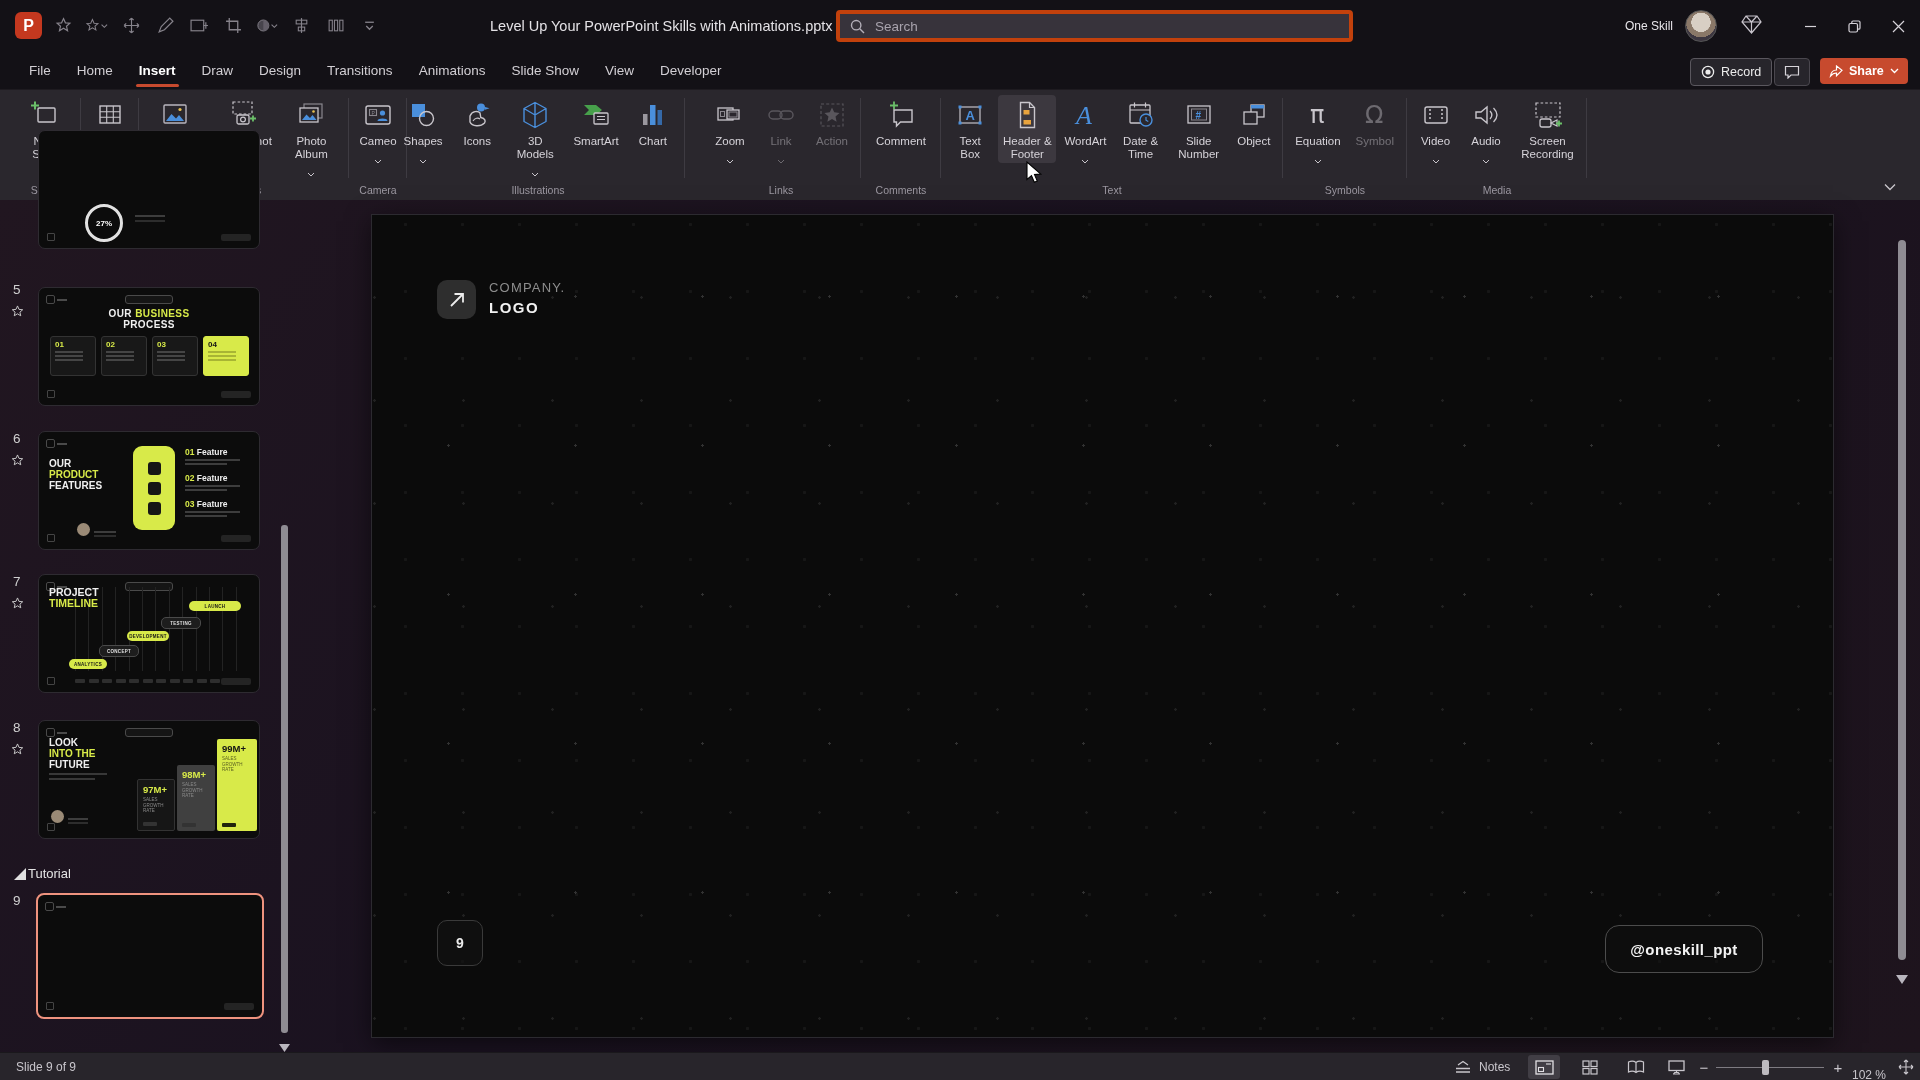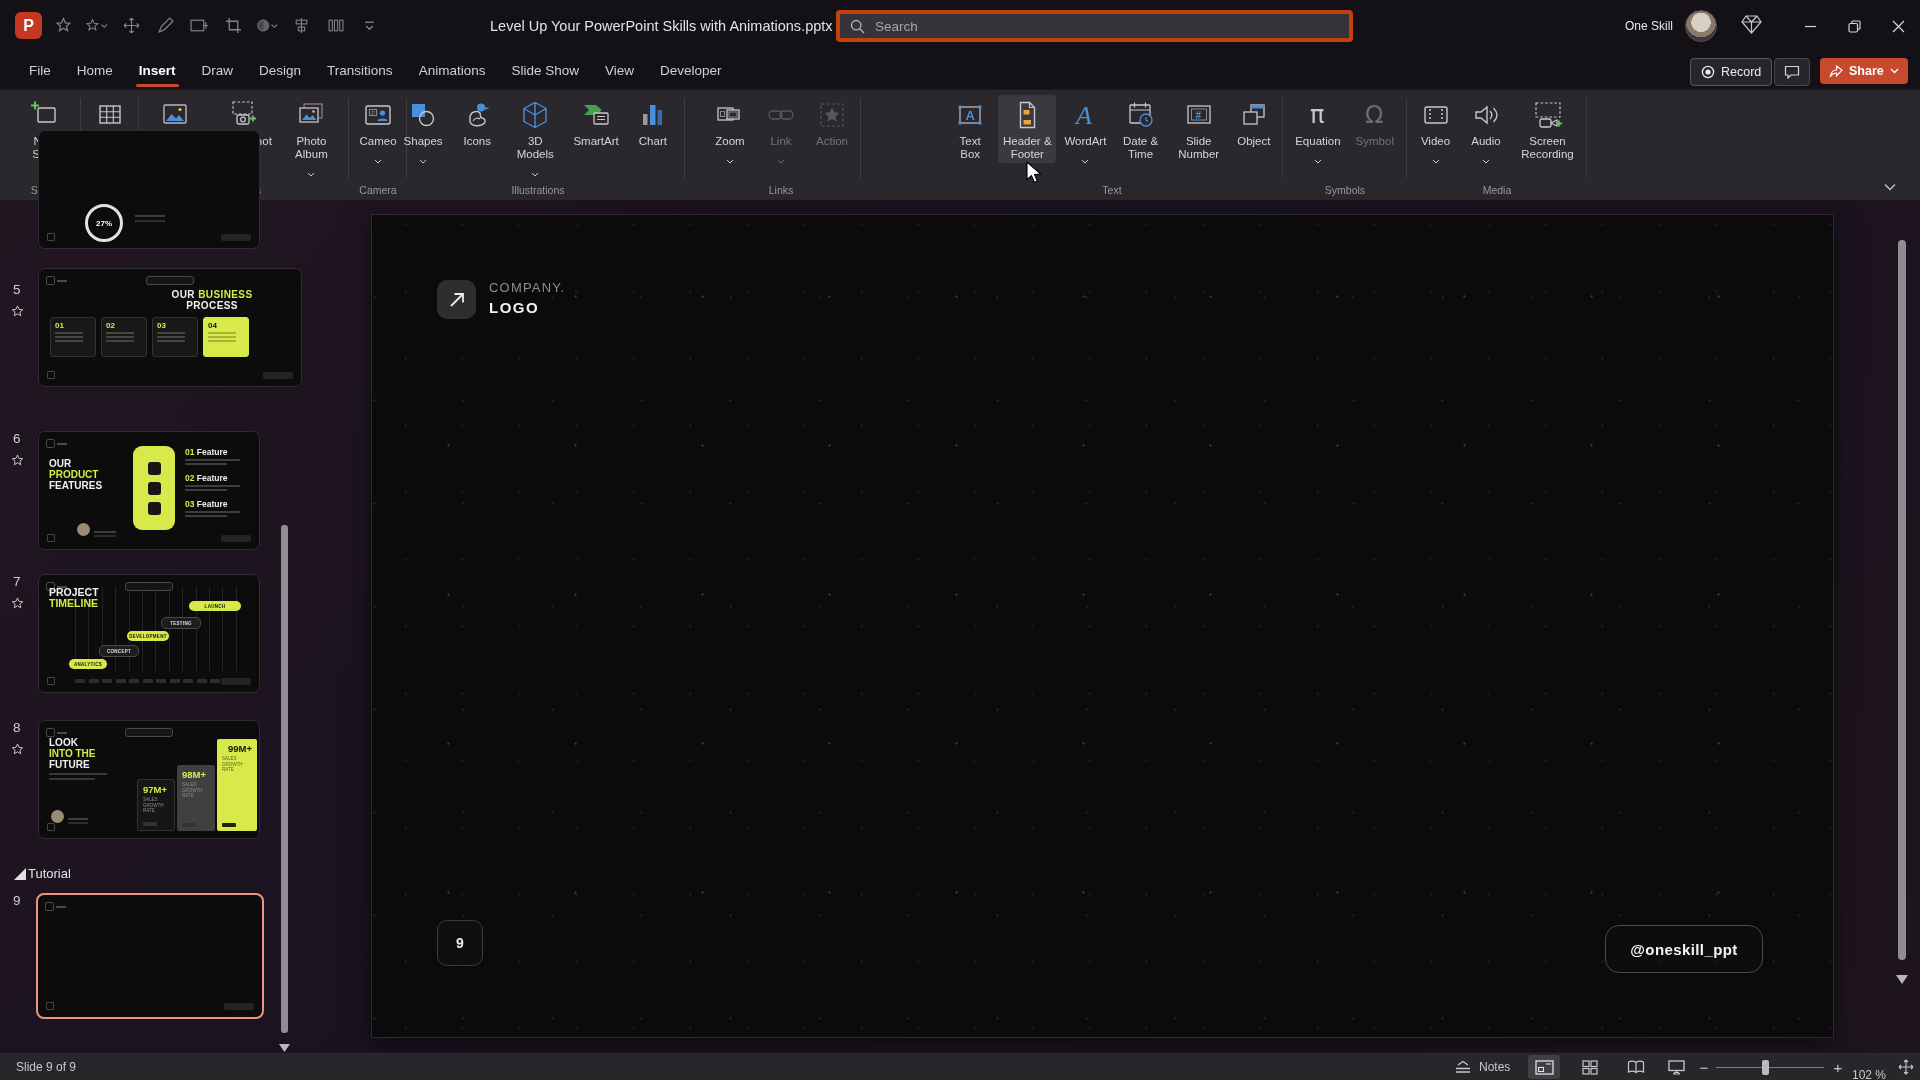--- a/index.html
+++ b/index.html
@@ -105,21 +105,21 @@
   .t8-sub i{display:block;height:2px;background:#383838;margin-bottom:3px;}
   .t8-av{position:absolute;left:12px;bottom:15px;width:13px;height:13px;border-radius:50%;background:#9a8a76;}
   .t8-avb{position:absolute;left:29px;bottom:18px;width:20px;height:2px;background:#3d3d3d;box-shadow:0 4px 0 #2d2d2d;}
   .t8b{position:absolute;box-sizing:border-box;padding:4px 5px;border-radius:2px;}
   .t8b .v{font-size:9.5px;font-weight:bold;color:#d8ea49;}
   .t8b .s{font-size:4.5px;line-height:5.5px;color:#8a8a8a;width:26px;margin-top:2px;text-transform:uppercase;}
   .t8b .p{position:absolute;bottom:4px;left:5px;width:14px;height:4px;background:#333;border-radius:1px;}
   .t8b.dark{background:#161616;border:1px solid #333;}
   .t8b.gray{background:#404040;}
   .t8b.yelb{background:#d8ea49;}
-  .t8b.yelb .v{color:#151515;text-align:right;}
+  .t8b.yelb .v{color:#151515;}
   .t8b.yelb .s{color:#5a6020;}
   .t8b.yelb .p{background:#20240c;}
   
   .t4ring{position:absolute;left:46px;top:3px;width:32px;height:32px;border:3px solid #e2e2e2;border-radius:50%;
           display:flex;align-items:center;justify-content:center;font-size:8px;font-weight:bold;color:#fff;}
   .t4b{position:absolute;left:96px;top:14px;width:30px;height:2px;background:#3d3d3d;box-shadow:0 5px 0 #2d2d2d;}
   
   .thumb.selected{border:2px solid #ef937f;border-radius:8px;width:224px;height:122px;left:36px;}
   .tutorial-hdr{position:absolute;left:14px;top:666px;display:flex;align-items:center;gap:2px;
                 font-size:13px;color:#e4e4e4;}
@@ -505,20 +505,34 @@
                 <rect x="5" y="5" width="22" height="22" fill="none" stroke="#9a979e" stroke-width="1.1" stroke-dasharray="3 2.2"></rect>
                 <path d="M16 8.5l2.2 4.8 5.3.6-4 3.6 1.1 5.2-4.6-2.7-4.6 2.7 1.1-5.2-4-3.6 5.3-.6z" fill="#9a979e"></path>
               </svg>
             </span>
           <span class="lbl">Action</span>
         </div>
       </div>
       <div class="gname">Links</div>
     </div>
 
+    <div class="grp" style="left:862px;width:78px;">
+      <div class="btnrow">
+        <div class="rbtn">
+          <span class="ic">
+              <svg width="32" height="32" viewBox="0 0 32 32">
+                <path d="M9 2.5v8M5 6.5h8" stroke="#6abf69" stroke-width="1.8"></path>
+                <path d="M9 11h18v12H15.5l-4 4v-4H9z" fill="none" stroke="#c9c6cc" stroke-width="1.4"></path>
+              </svg>
+            </span>
+          <span class="lbl">Comment</span>
+        </div>
+      </div>
+      <div class="gname">Comments</div>
+    </div>
 
     <div class="grp" style="left:942px;width:340px;">
       <div class="btnrow">
         <div class="rbtn">
           <span class="ic">
               <svg width="32" height="32" viewBox="0 0 32 32">
                 <rect x="6" y="8" width="20" height="16" fill="none" stroke="#b9b6be" stroke-width="1.3"></rect>
                 <rect x="4.5" y="6.5" width="3" height="3" fill="#4a8fdc"></rect>
                 <rect x="24.5" y="6.5" width="3" height="3" fill="#4a8fdc"></rect>
                 <rect x="4.5" y="22.5" width="3" height="3" fill="#4a8fdc"></rect>
@@ -666,21 +680,21 @@
           </div>
         <div class="t4b" style="top:84px;"></div>
         <div class="blsq"></div>
         <div class="brpill"></div>
       </div>
 
       <span class="slide-num" style="top:82px;">5</span>
       <span class="anim-star" style="top:104px;"><svg width="13" height="13" viewBox="0 0 14 14">
             <path d="M7 1l1.6 3.7 4 .4-3 2.6.9 3.9L7 9.5l-3.5 2.1.9-3.9-3-2.6 4-.4z" fill="none" stroke="#cfcfcf" stroke-width="1"></path>
           </svg></span>
-      <div class="thumb" style="top:68px;padding-left:42px;">
+      <div class="thumb" style="top:87px;">
         <div class="mlogo">
             <span class="sq"></span>
             <span class="br"></span>
           </div>
         <div class="toppill"></div>
         <div class="t5-title">
           <div><span>OUR </span><span class="yel">BUSINESS</span></div>
           <div>PROCESS</div>
         </div>
         <div class="t5-cards">

